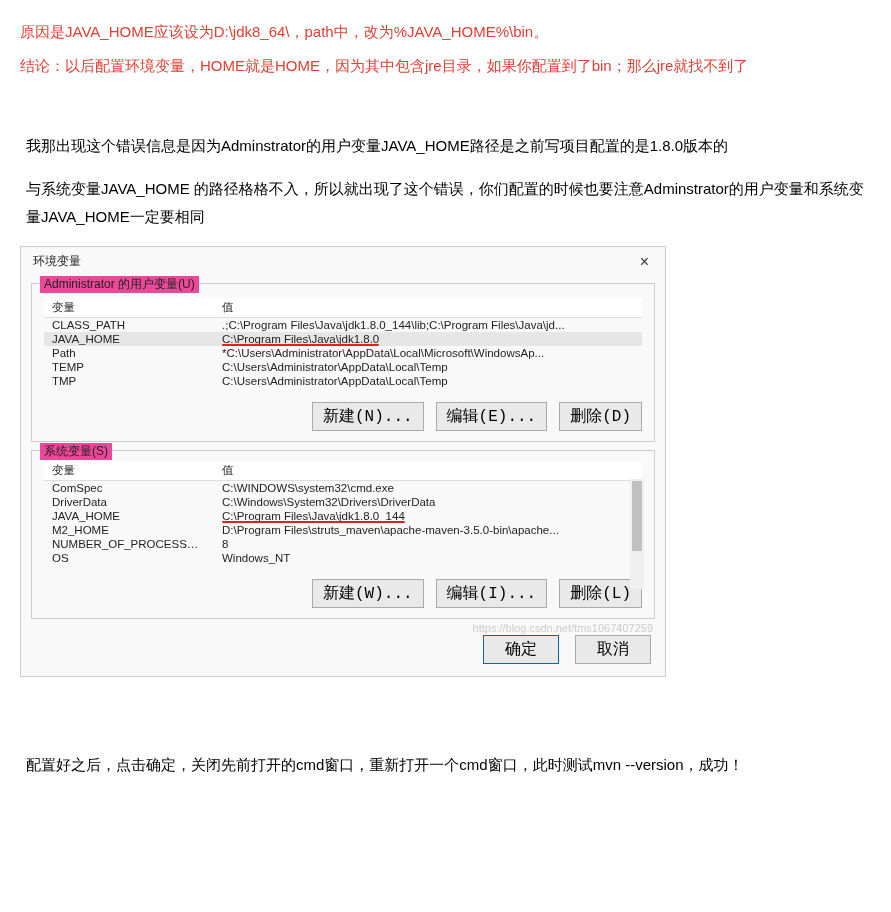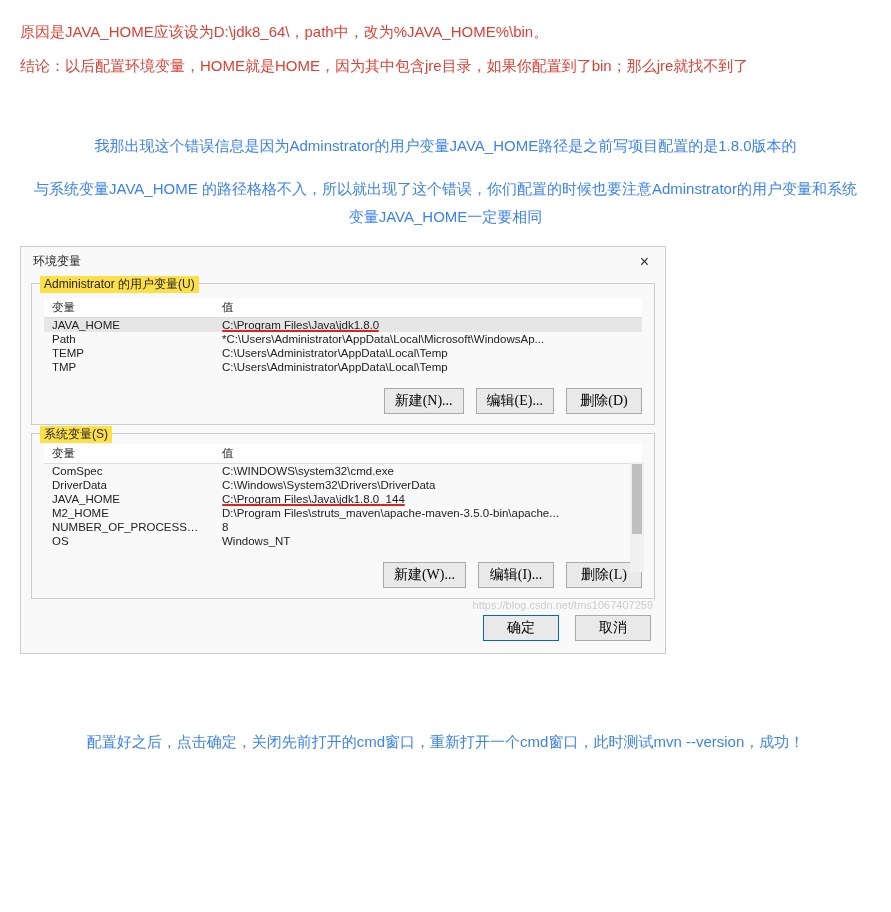--- a/index.html
+++ b/index.html
@@ -9,25 +9,24 @@
   background: #fff;
   width: 851px;
 }
 .red-text {
   color: #e33e33;
   font-size: 15px;
   line-height: 1.6;
   margin: 0 0 10px 0;
 }
 .body-text {
-  color: #3b82f6;
+  color: #000000;
   font-size: 15px;
   line-height: 1.9;
-  margin: 14px 12px;
-  text-align: center;
+  margin: 14px 6px;
 }
 .dialog-shot {
   position: relative;
   width: 644px;
   background: #f9f9f9;
   border: 1px solid #ccc;
   font-family: "Segoe UI","Microsoft YaHei",Arial,sans-serif;
   font-size: 12px;
   color: #222;
 }
@@ -46,21 +45,21 @@
 .group-box {
   margin: 6px 10px 8px 10px;
   border: 1px solid #ccc;
   padding: 10px 12px 10px 12px;
   position: relative;
 }
 .group-box .legend {
   position: absolute;
   top: -8px;
   left: 8px;
-  background: #fde047;
+  background: #ec4899;
   padding: 0 4px;
   font-size: 12px;
   color: #222;
 }
 .var-table {
   width: 100%;
   border-collapse: collapse;
   font-size: 11.5px;
   table-layout: fixed;
 }
@@ -86,22 +85,22 @@
   display: flex;
   justify-content: flex-end;
   gap: 12px;
   margin-top: 14px;
 }
 .win-btn {
   min-width: 76px;
   padding: 3px 10px;
   background: #e9e9e9;
   border: 1px solid #aaa;
-  font-size: 14px;
-  font-family: Liberation Serif, serif;
+  font-size: 16px;
+  font-family: Liberation Mono, monospace;
   cursor: pointer;
 }
 .win-btn.primary {
   background: #e9e9e9;
   border: 1.5px solid #0a64bb;
 }
 .ok-row {
   display: flex;
   justify-content: flex-end;
   gap: 16px;
@@ -161,20 +160,24 @@
             <col class="col-name">
             <col>
           </colgroup>
         <thead>
           <tr>
             <th>变量</th>
             <th>值</th>
           </tr>
         </thead>
         <tbody>
+          <tr>
+              <td>CLASS_PATH</td>
+              <td>.;C:\Program Files\Java\jdk1.8.0_144\lib;C:\Program Files\Java\jd...</td>
+            </tr>
           <tr class="sel">
               <td>JAVA_HOME</td>
               <td><span class="redline">C:\Program Files\Java\jdk1.8.0</span></td>
             </tr>
           <tr>
               <td>Path</td>
               <td>*C:\Users\Administrator\AppData\Local\Microsoft\WindowsAp...</td>
             </tr>
           <tr>
               <td>TEMP</td>

